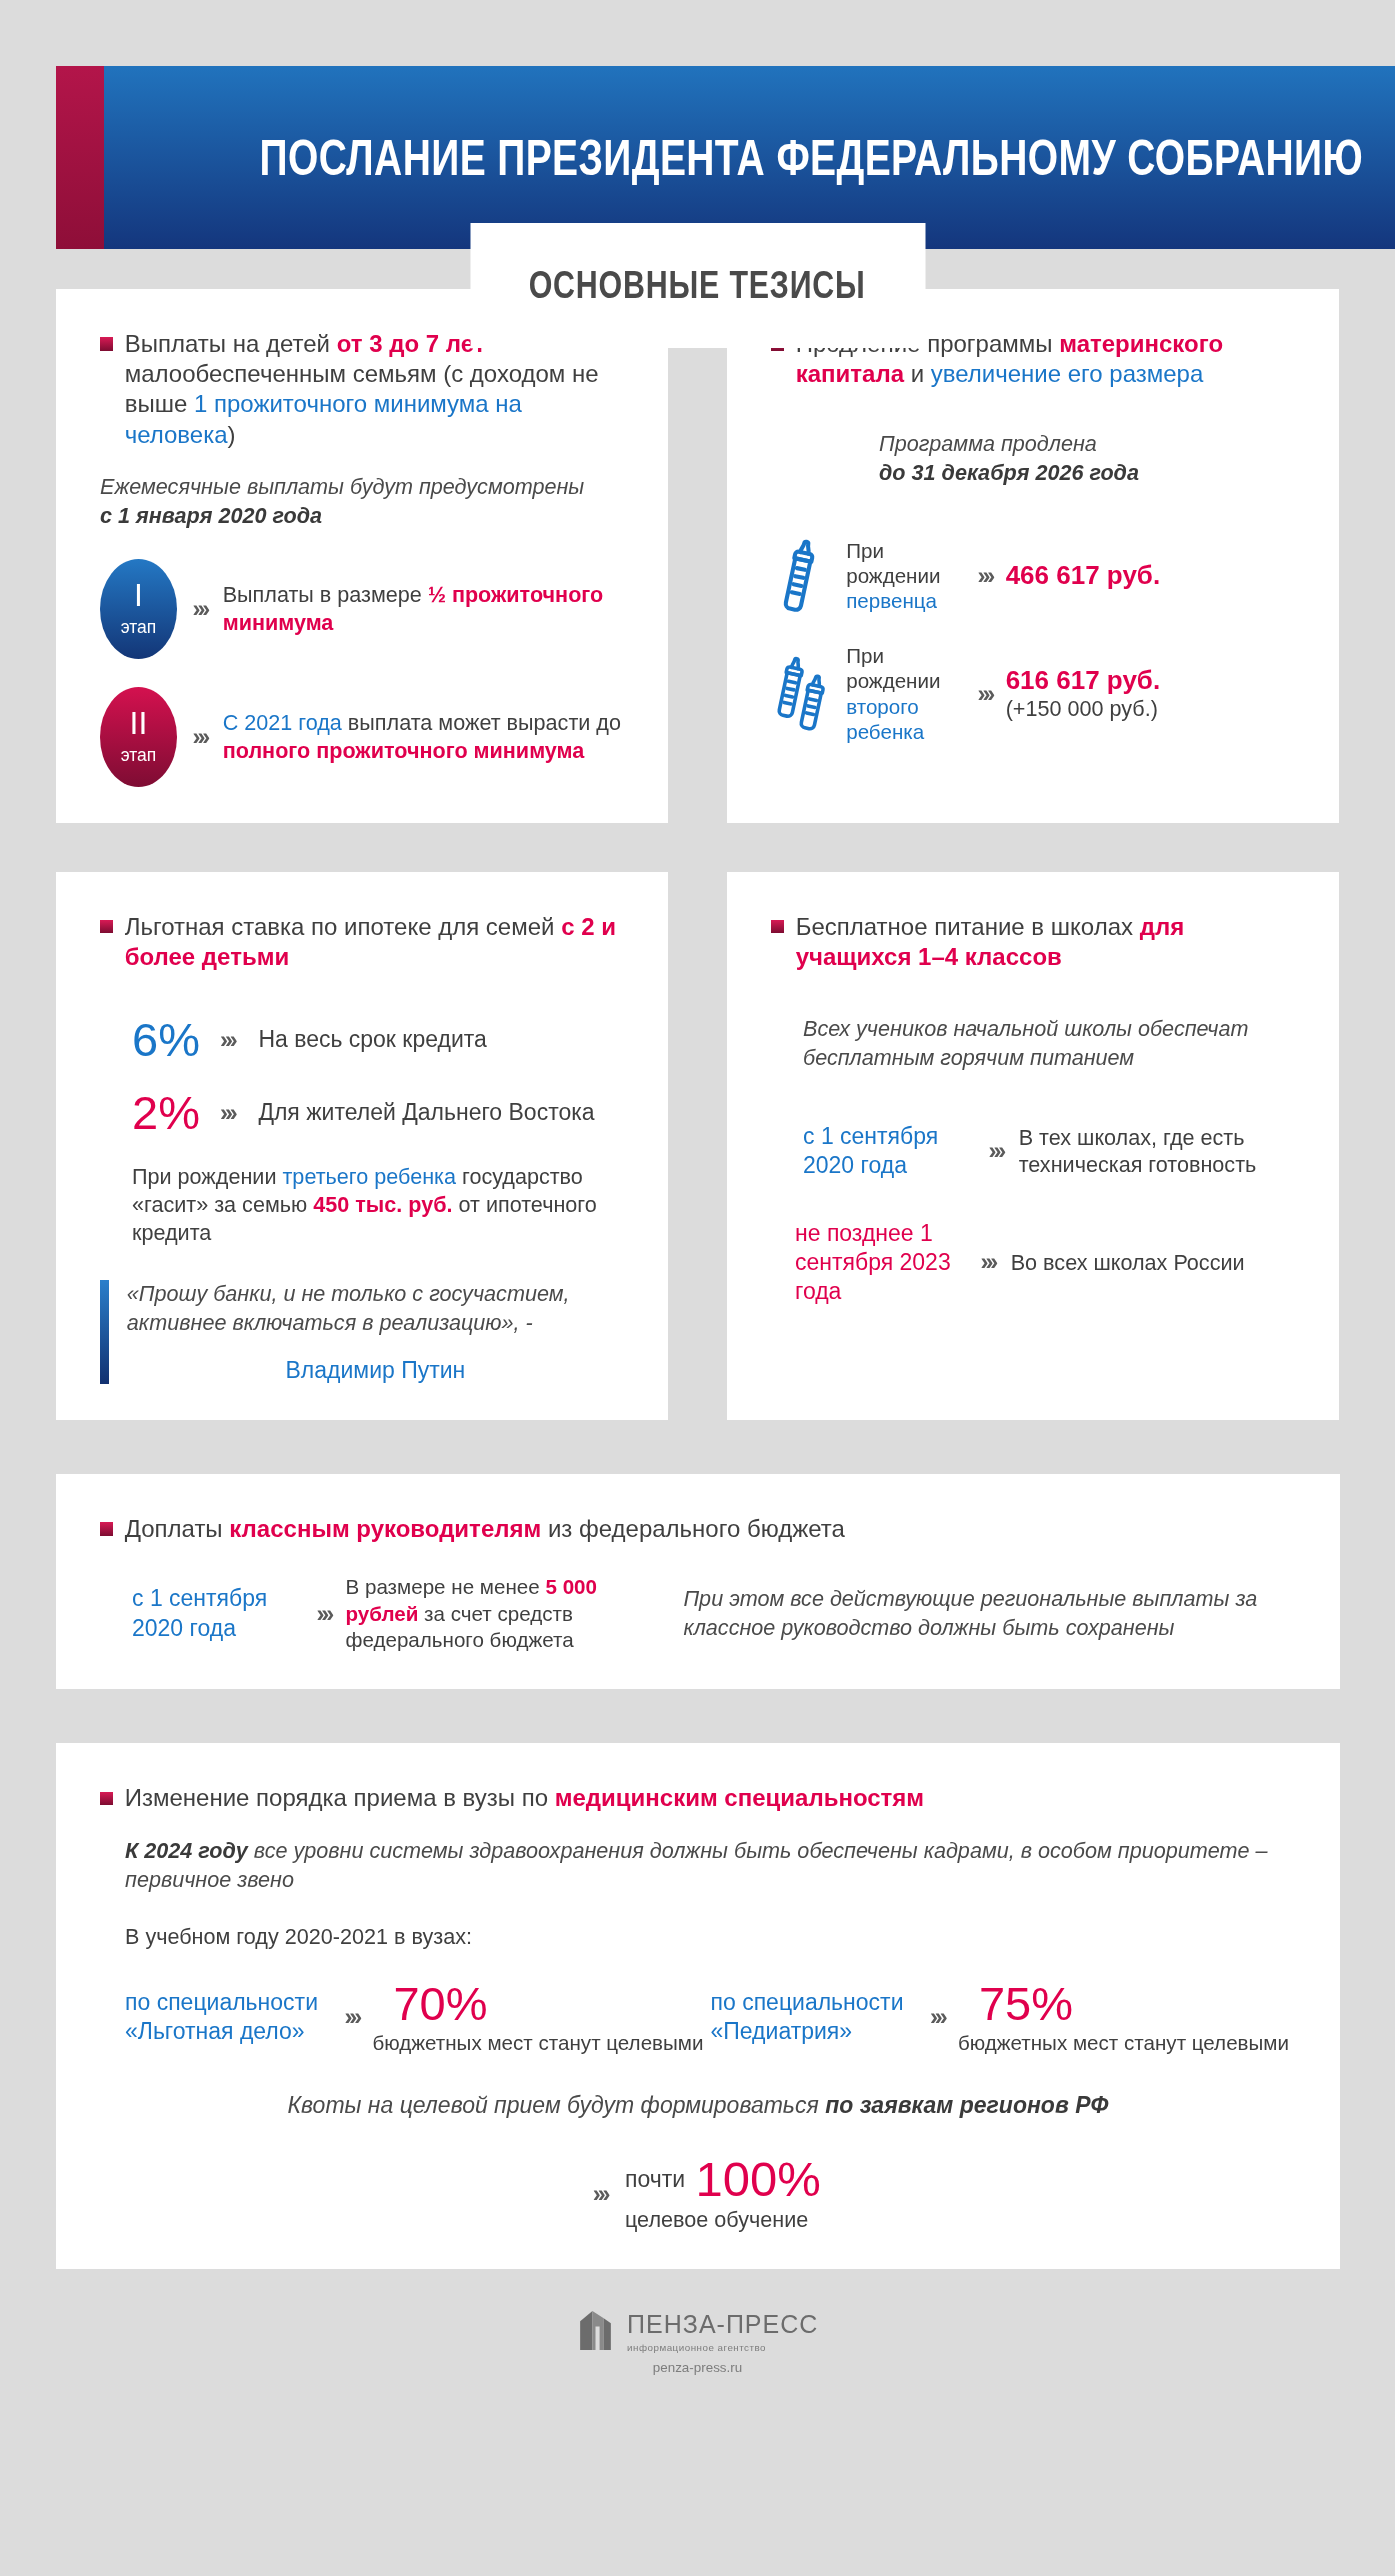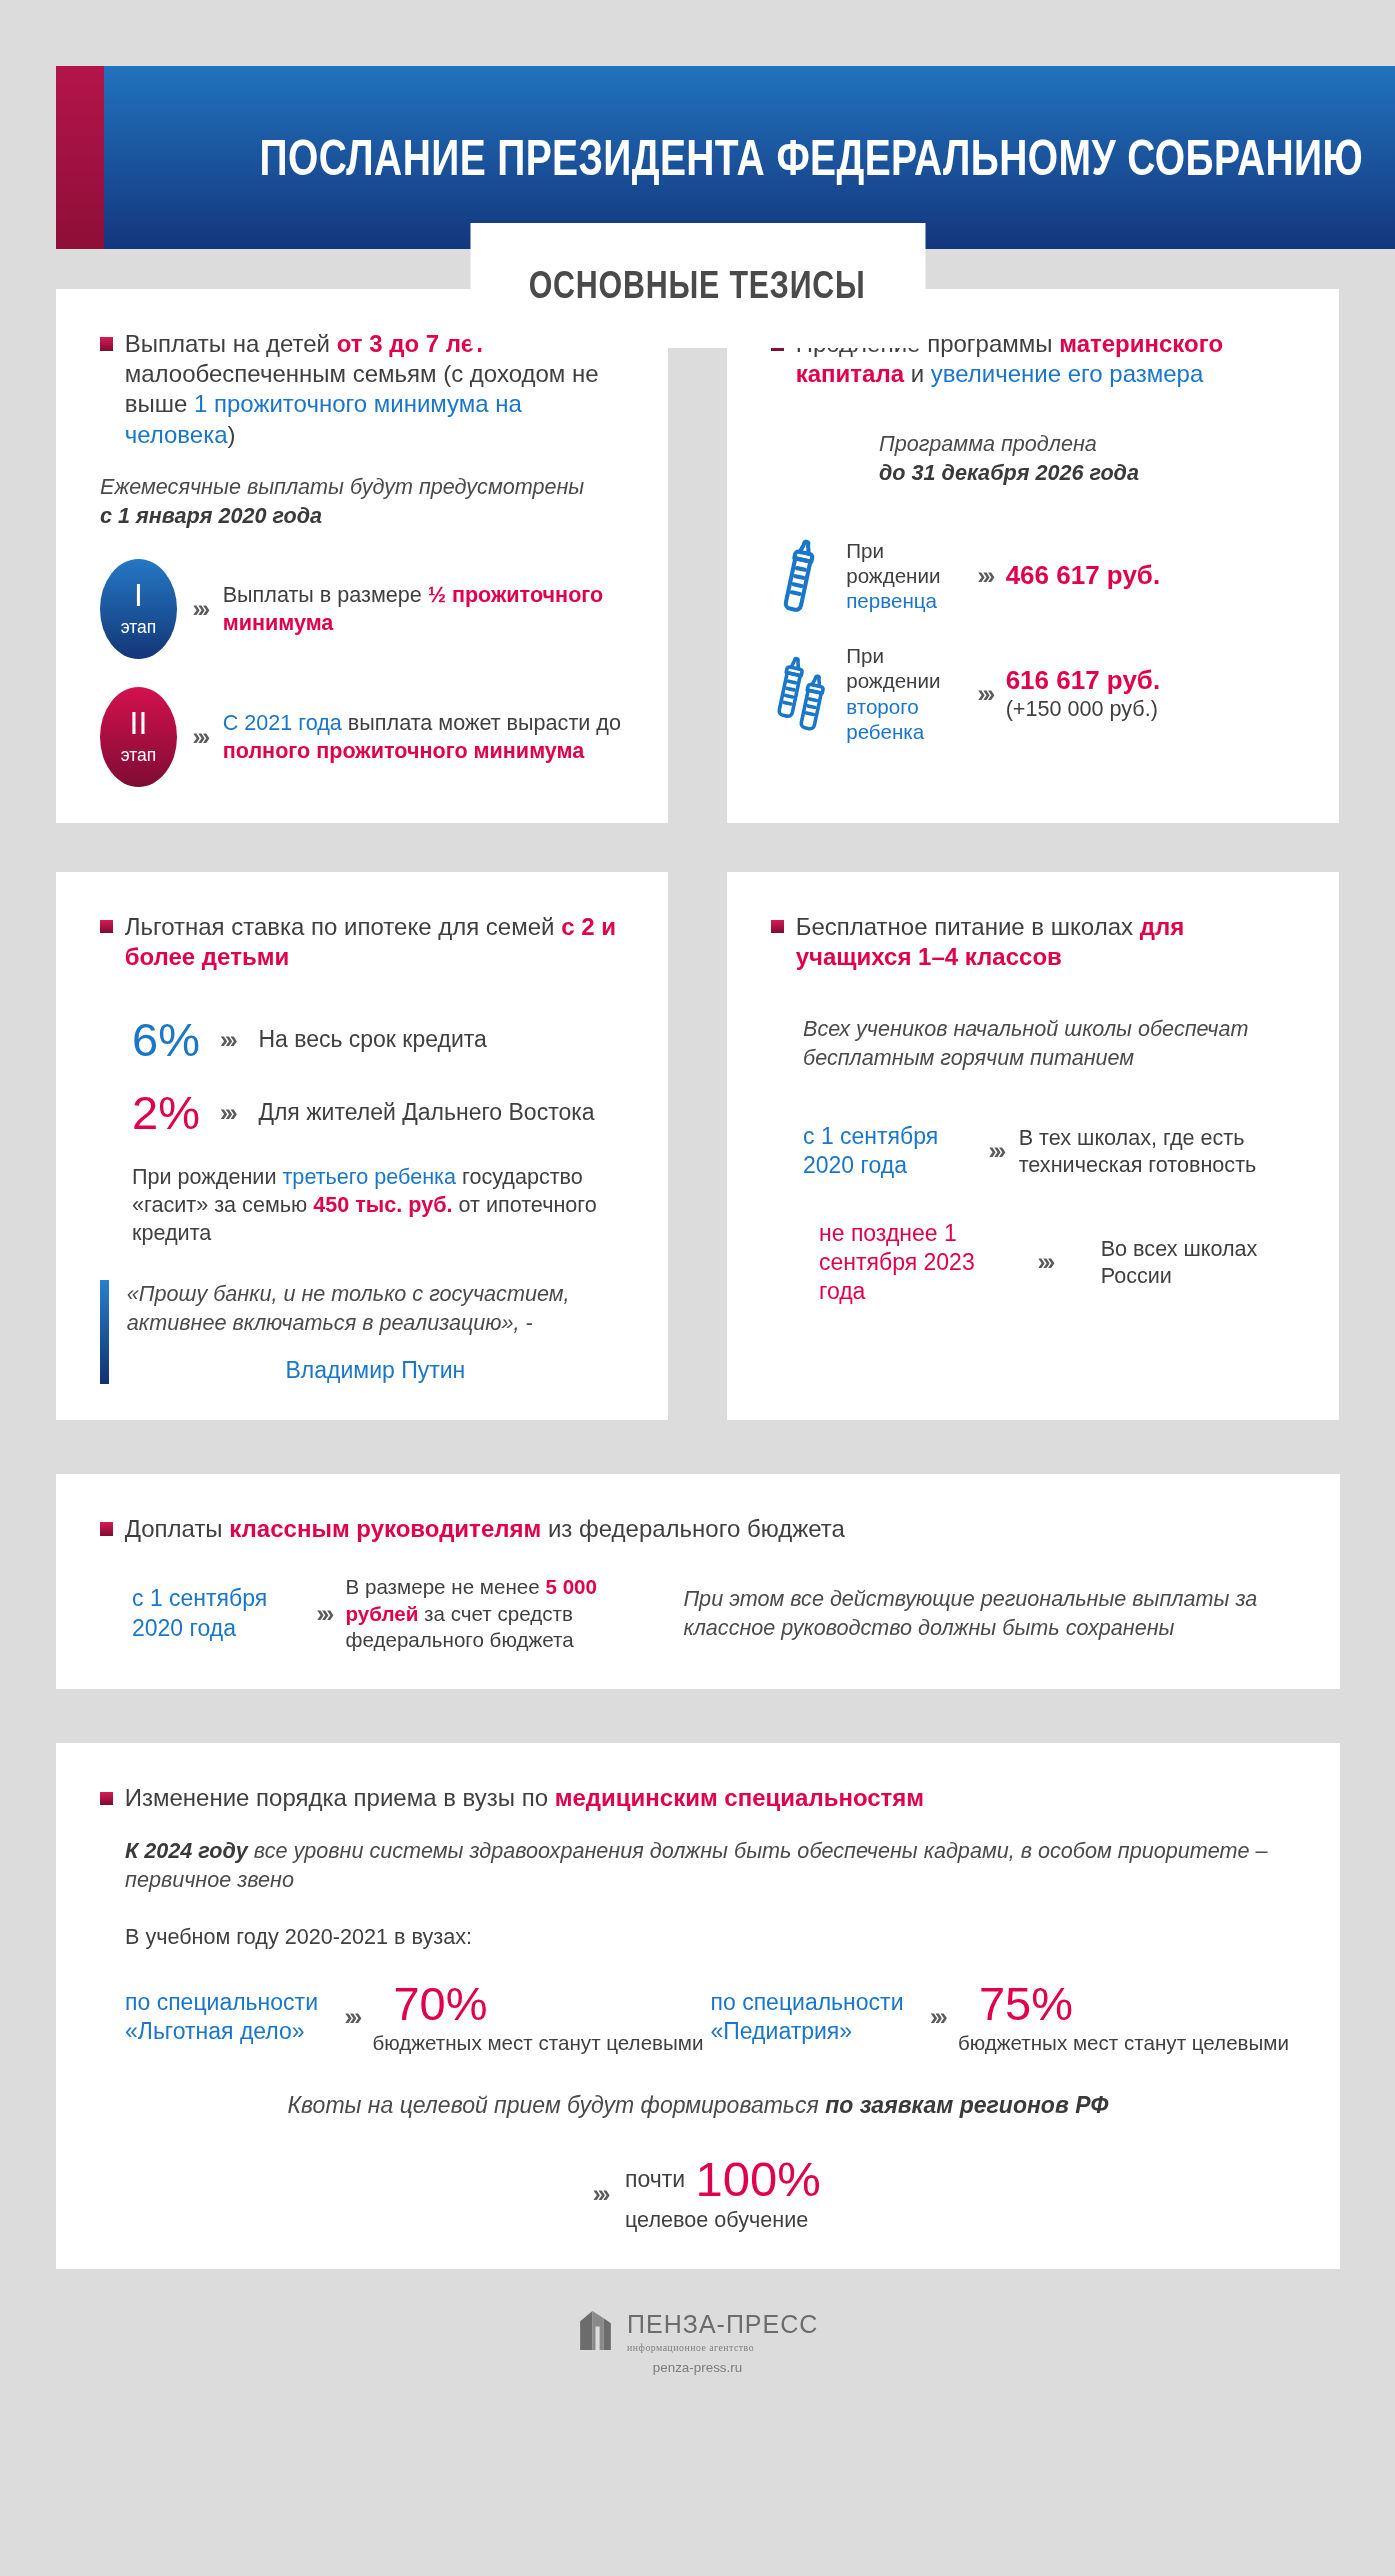--- a/index.html
+++ b/index.html
@@ -250,21 +250,21 @@
 
   
   .footer{
     display:flex; flex-direction:column; align-items:center;
     padding:39px 0 31px 0;
   }
   .logo-row{ display:flex; align-items:center; }
   .logo-mark{ margin-right:13.4px; }
   .logo-txt{ display:flex; flex-direction:column; }
   .logo-name{ font-size:25px; color:#6c6c6c; letter-spacing:1px; font-weight:normal; }
-  .logo-sub{ font-size:9.8px; color:#7d7d7d; letter-spacing:0.5px; margin-top:2.1px;font-family:Liberation Serif, serif; }
+  .logo-sub{ font-size:9.8px; color:#7d7d7d; letter-spacing:0.5px; margin-top:2.1px; }
   .logo-url{ font-size:13.4px; color:#7d7d7d; margin-top:5.2px; }
 </style>
 </head>
 <body>
 
 <div class="page">
 
   <div class="header-wrap">
     <div class="title-bar">
       <div class="title-bar-inner">
@@ -419,21 +419,21 @@
         </span>
       </div>
       <div class="note" style="margin-top:43px;margin-left:32px;">Всех учеников начальной школы обеспечат бесплатным горячим питанием</div>
 
       <div class="date-row" style="margin-top:49px;margin-left:32px;">
         <div class="date-key b">с 1 сентября 2020 года</div>
         <div class="arrows date-arrow">›››</div>
         <div class="date-val">В тех школах, где есть техническая готовность</div>
       </div>
 
-      <div class="date-row" style="margin-top:39px;margin-left:48px;gap:33px;">
+      <div class="date-row" style="margin-top:39px;margin-left:24px;">
         <div class="date-key r">не позднее 1 сентября 2023 года</div>
         <div class="arrows date-arrow">›››</div>
         <div class="date-val">Во всех школах России</div>
       </div>
     </div>
   </div>
 
   <div class="row-gap lg"></div>
 
   <div class="card full">

